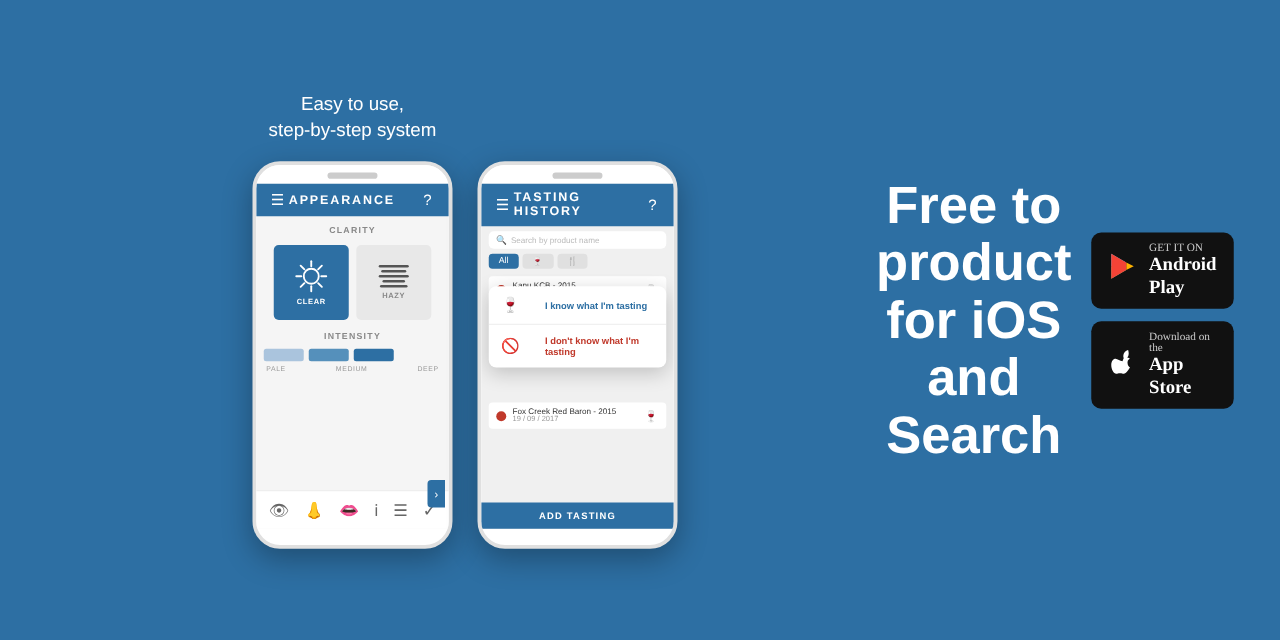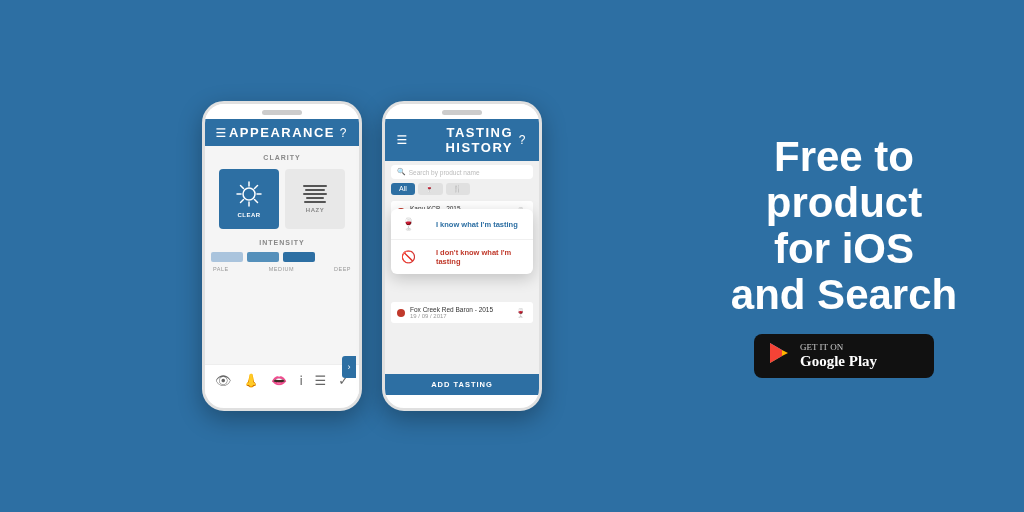--- a/index.html
+++ b/index.html
@@ -78,25 +78,25 @@
     .app-header {
       background: #2d6fa3;
       padding: 6px 8px;
       display: flex;
       align-items: center;
       justify-content: space-between;
     }
 
     .app-header-title {
       color: white;
-      font-size: 13px;
+      font-size: 10px;
       font-weight: 600;
       letter-spacing: 1.5px;
       flex: 1;
-      text-align: right;
+      text-align: left;
     }
 
     .header-icon {
       color: white;
       font-size: 12px;
       width: 18px;
       text-align: center;
     }
 
     .screen-content {
@@ -356,21 +356,21 @@
       padding: 6px;
       font-size: 7.5px;
       font-weight: 600;
       letter-spacing: 1px;
     }
 
     
     .cta-section {
       width: 280px;
       display: flex;
-      flex-direction: column;
+      flex-direction: row;
       align-items: center;
       justify-content: center;
       gap: 16px;
     }
 
     .cta-title {
       font-size: 42px;
       font-weight: 700;
       color: white;
       line-height: 1.1;
@@ -424,20 +424,24 @@
     .sun-svg {
       display: block;
     }
   </style>
 </head>
 <body>
 
 <div class="phones-section">
 
   <div class="phone-container">
+    <p class="phone-caption">
+      <span>Easy to use,</span><br>
+      <span>step-by-step system</span>
+    </p>
     <div class="phone">
 
       <div class="phone-notch-area">
         <div class="phone-speaker"></div>
       </div>
 
       <div class="phone-screen-appearance">
 
         <div class="app-header">
           <span class="header-icon">☰</span>
@@ -588,18 +592,30 @@
         <svg width="22" height="22" viewBox="0 0 22 22">
           <polygon points="2,1 20,11 2,21" fill="none" stroke="white" stroke-width="0"></polygon>
           <path d="M2 1 L14 8 L2 11 Z" fill="#4FC3F7"></path>
           <path d="M2 21 L14 14 L2 11 Z" fill="#81C784"></path>
           <path d="M14 8 L20 11 L14 14 Z" fill="#FFB300"></path>
           <path d="M2 1 L2 21 L14 14 L14 8 Z" fill="#F44336"></path>
         </svg>
       </span>
       <div class="store-btn-text">
         <span class="store-btn-sub">GET IT ON</span>
-        <span class="store-btn-main">Google Play</span>
+        <span class="store-btn-main">Android Play</span>
       </div>
     </div>
 
+    <div class="store-btn">
+      <span class="store-btn-icon">
+        <svg width="22" height="22" viewBox="0 0 22 22">
+          <path d="M15.5 2C15.5 2 13 2.5 12 5C11 7.5 12.5 9.5 12.5 9.5C12.5 9.5 14.5 9 15.5 7C16.5 5 15.5 2 15.5 2Z" fill="white"></path>
+          <path d="M11 11C9 11 7 9 5.5 9C4 9 2 10.5 2 14C2 17.5 4 21 6 21C7 21 7.5 20.5 9 20.5C10.5 20.5 11 21 12 21C14 21 16 17.5 17 16C16 15.5 15 14 15 12C15 10 16.5 9 17 9C16 8 14 7.5 13 7.5C12 7.5 11 11 11 11Z" fill="white"></path>
+        </svg>
+      </span>
+      <div class="store-btn-text">
+        <span class="store-btn-sub">Download on the</span>
+        <span class="store-btn-main">App Store</span>
+      </div>
+    </div>
   </div>
 </div>
 
 </body></html>

